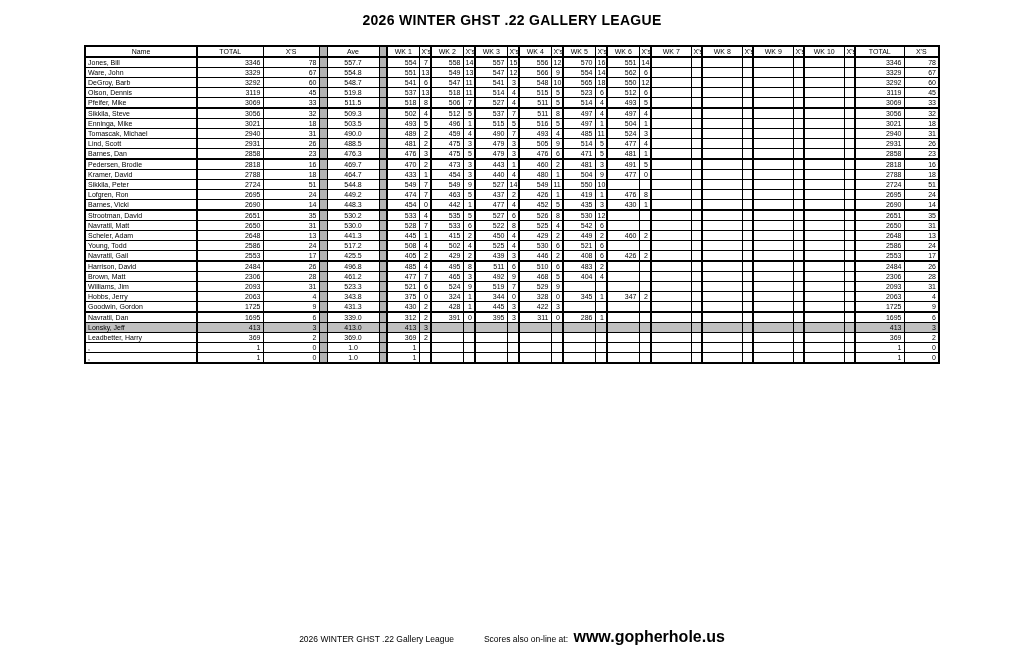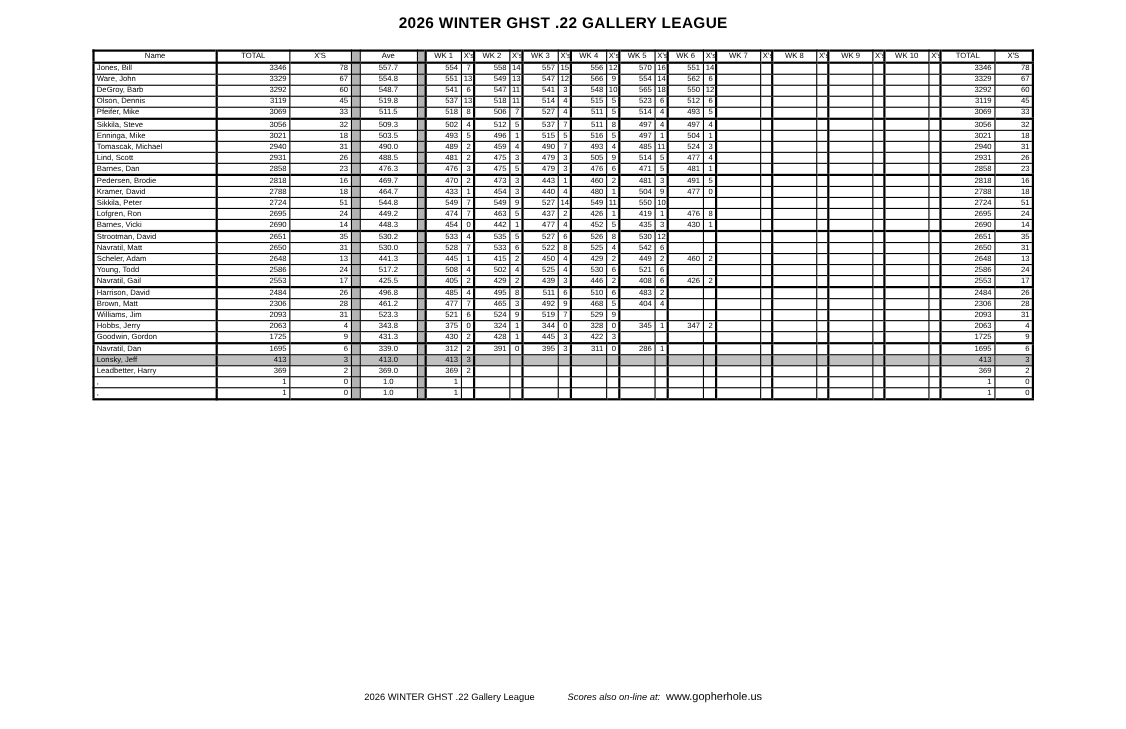--- a/index.html
+++ b/index.html
@@ -53,22 +53,22 @@
   tr.group-end td{border-bottom:2px solid #000;}
   
   td.hl-cream{background:var(--hl-cream);}
   tr.hl-gray td:not(.sep){background:var(--hl-gray);}
   
   .footer{
     position:absolute;top:628px;left:0;width:100%;
     text-align:center;font-size:8.5px;
   }
   .footer .league-name{margin-right:30px;}
-  .footer .note{margin-right:3px;font-style:italic;}
-  .footer .url{font-weight:normal;font-size:10px;text-align:center;}
+  .footer .note{margin-right:3px;}
+  .footer .url{font-weight:bold;font-size:16px;text-align:center;}
 </style>
 </head>
 <body>
 
 <h1 class="page-title">2026 WINTER GHST .22 GALLERY LEAGUE</h1>
 
 <table class="league">
   <colgroup>
     <col style="width:112px">
       <col style="width:66px">

